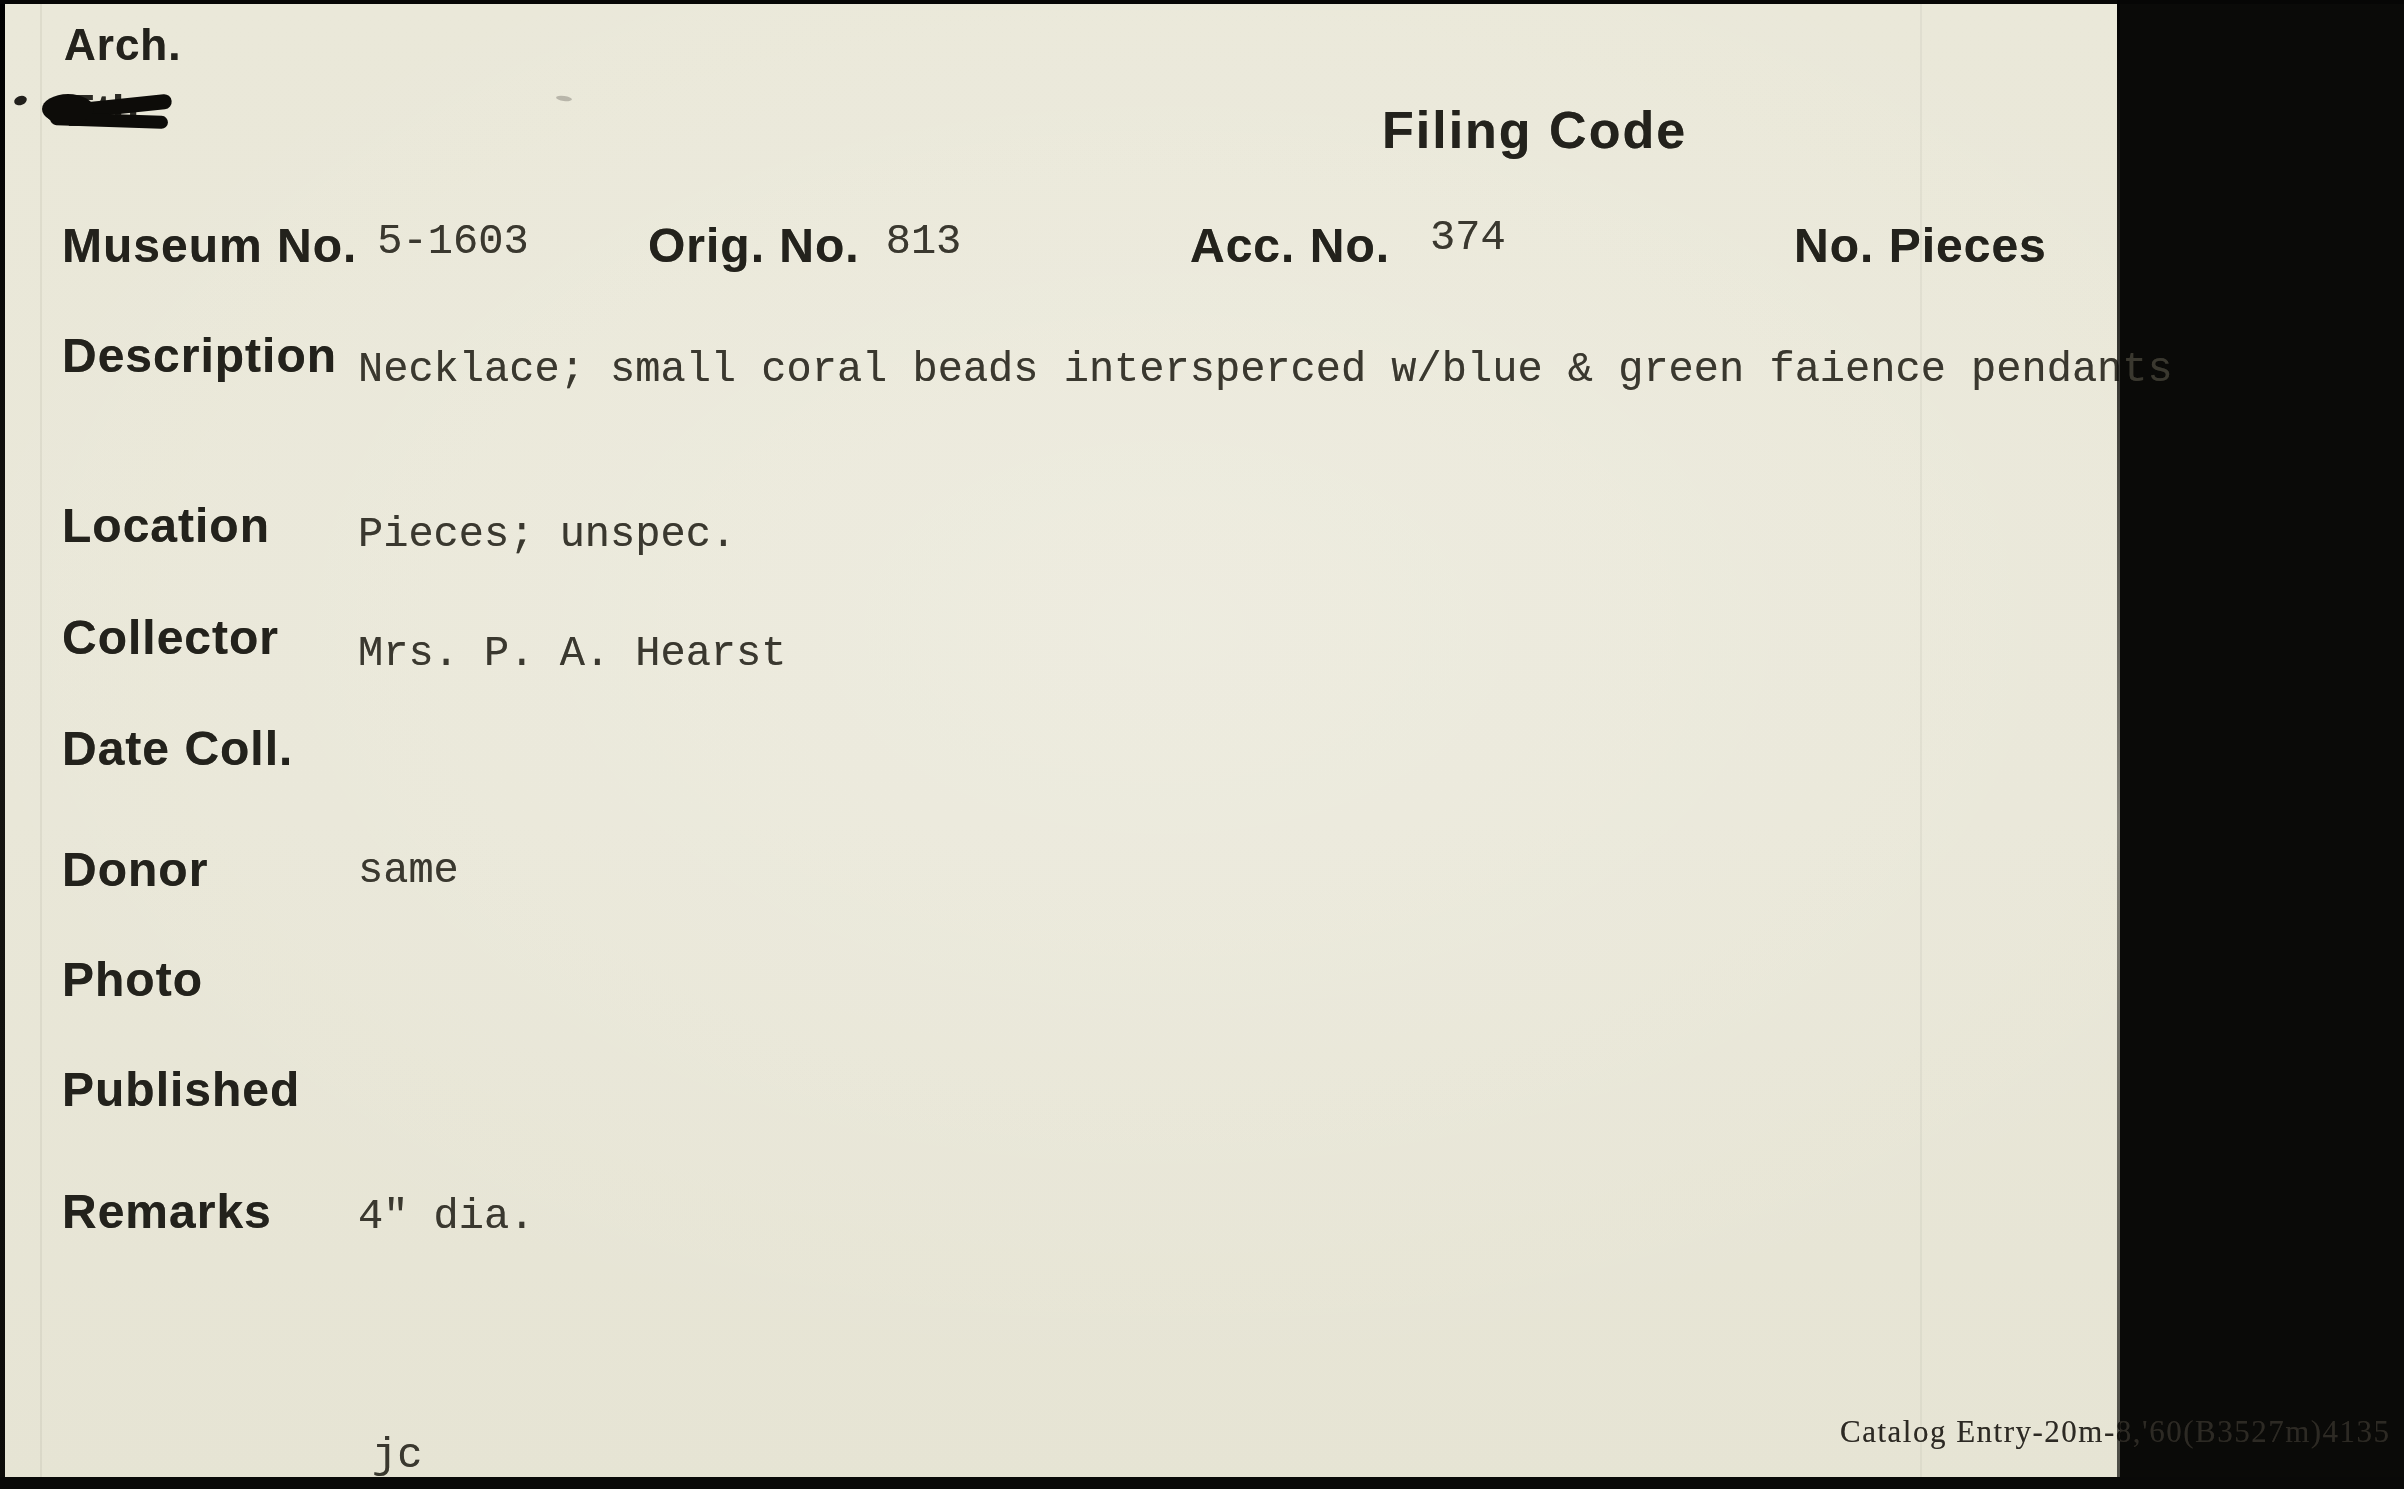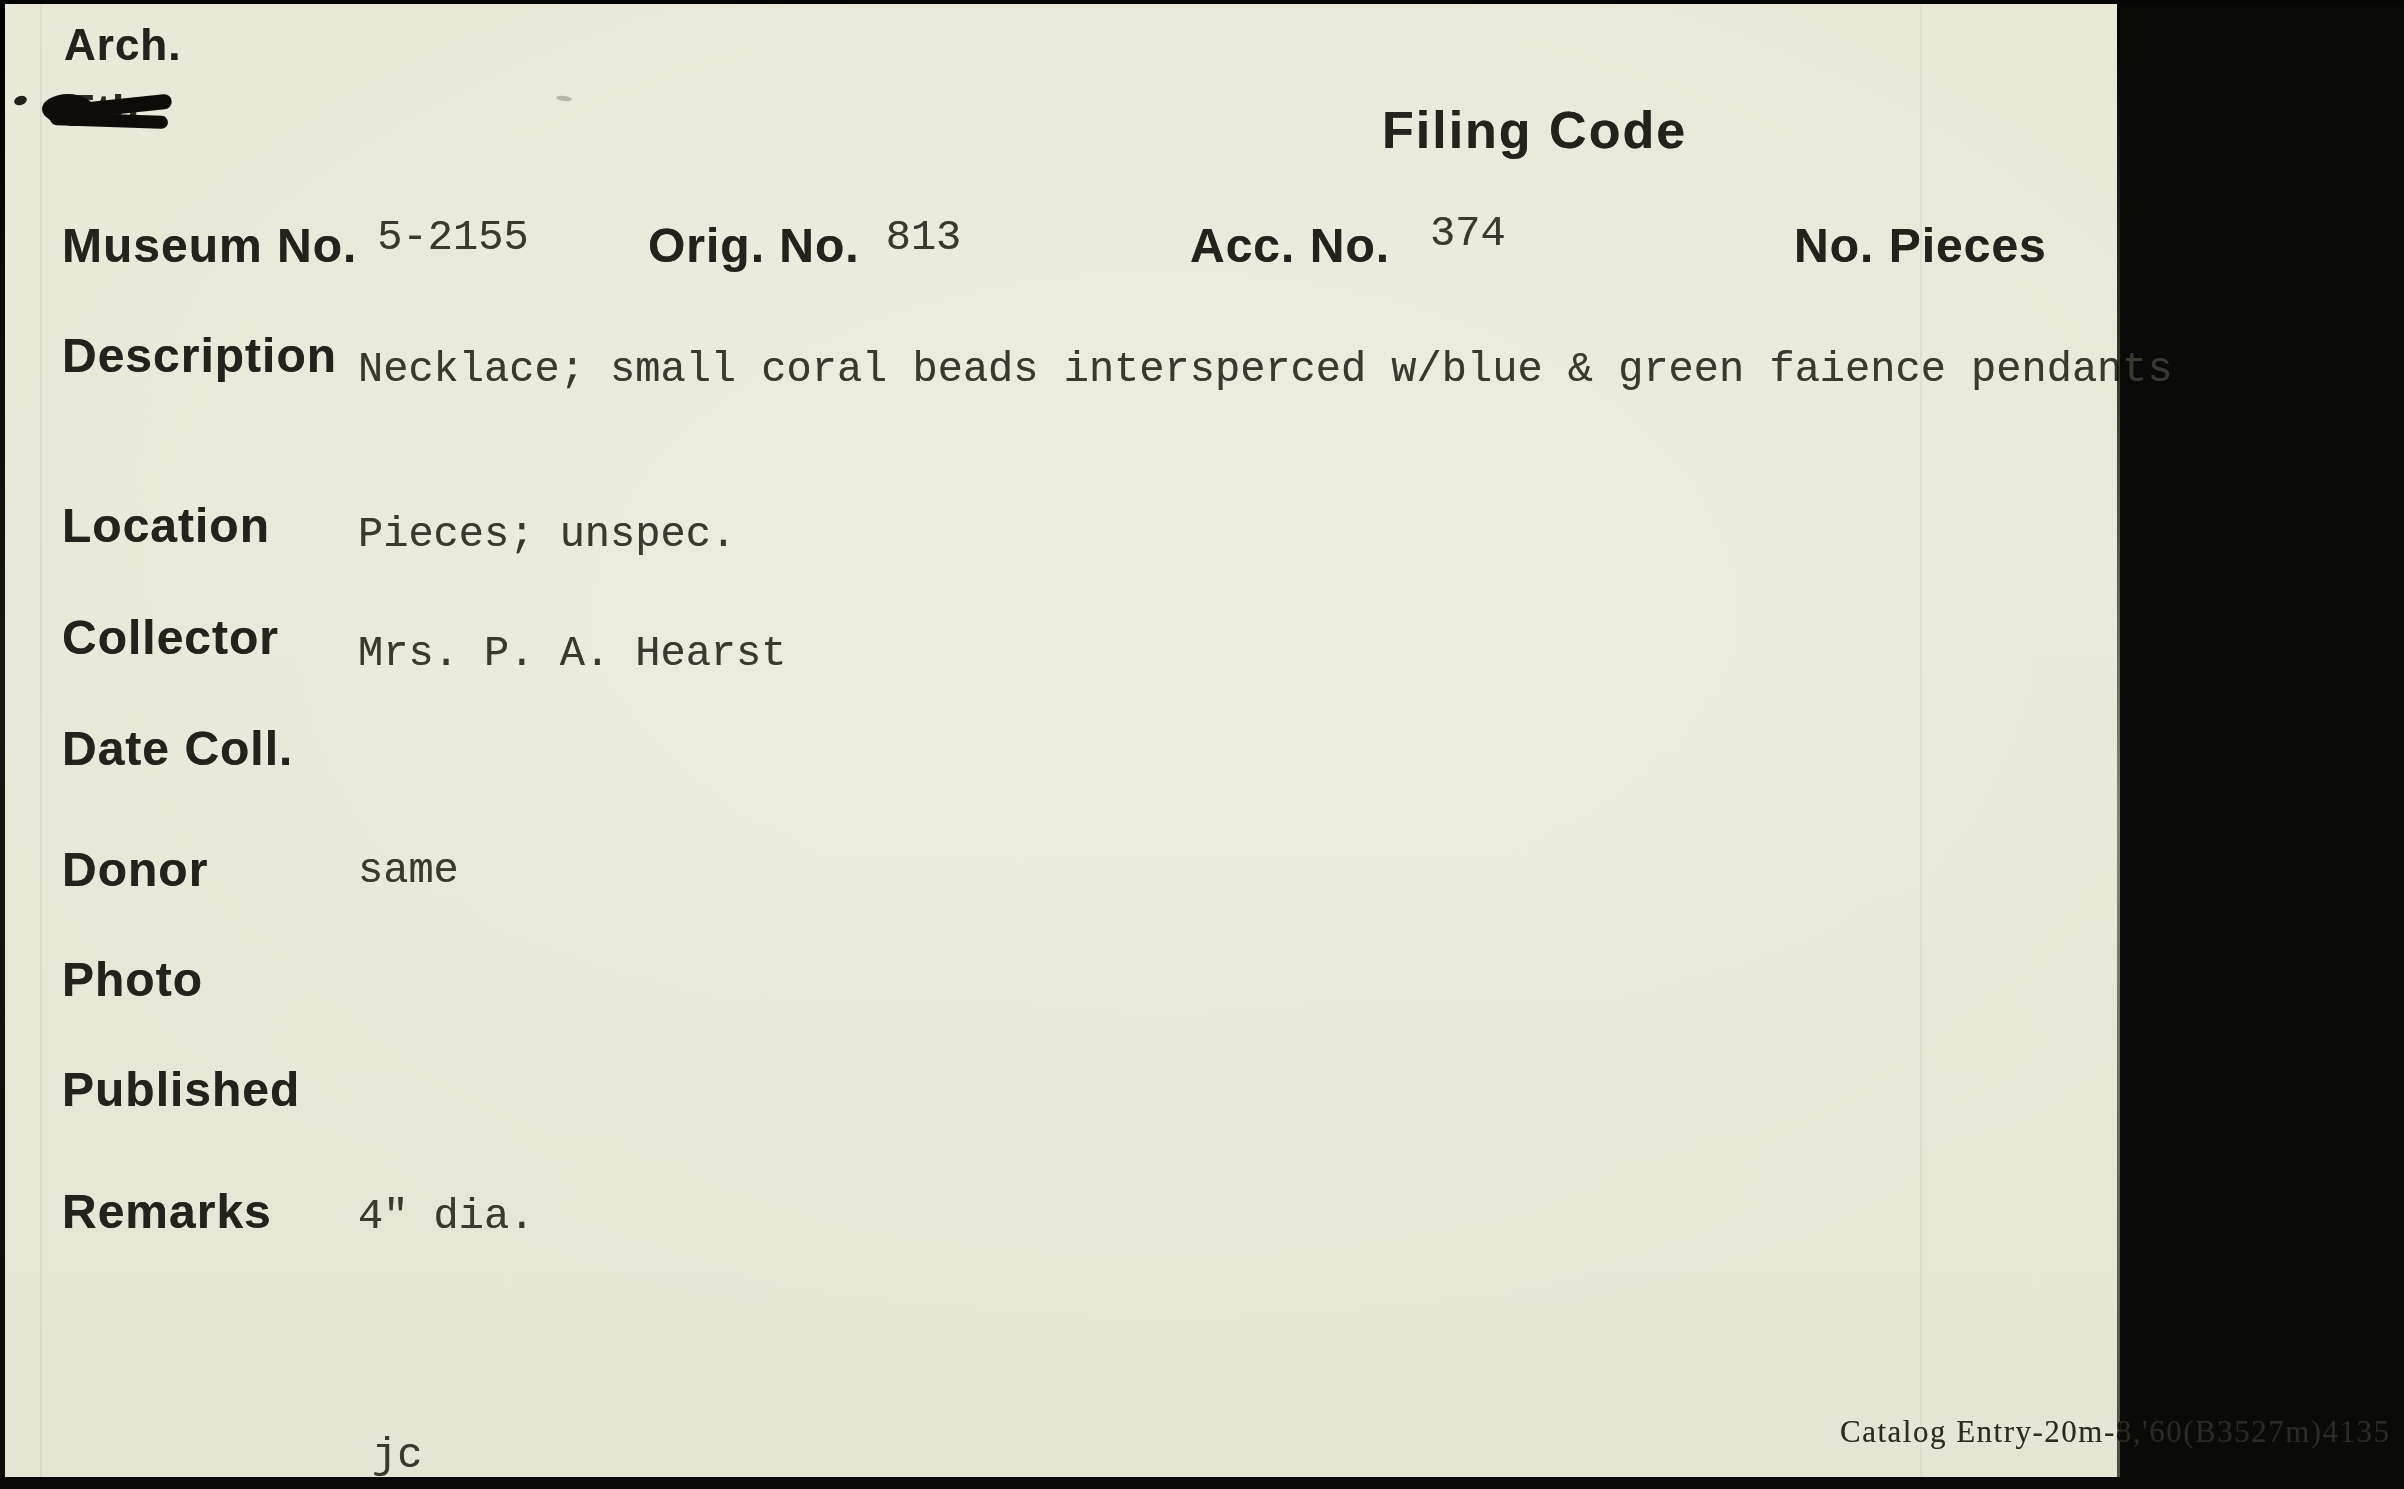--- a/index.html
+++ b/index.html
@@ -45,21 +45,21 @@
   .corner-arch{position:absolute;left:64px;top:20px;font-size:44px;}
   .corner-eth{position:absolute;left:66px;top:86px;font-size:44px;}
   .corner-eth .eth-text{position:relative;z-index:1;color:#2b2a24;}
   .smear{position:absolute;background:#0d0c09;z-index:2;border-radius:9px;}
   .smear.m1{left:-20px;top:14px;width:126px;height:15px;transform:rotate(-6deg);}
   .smear.m2{left:-16px;top:28px;width:118px;height:13px;transform:rotate(2deg);}
   .smear.m3{left:-24px;top:8px;width:52px;height:30px;border-radius:50%;}
 
   .filing-code{position:absolute;left:1382px;top:100px;font-size:52px;letter-spacing:2px;}
 
-  .header-row .hpair{position:absolute;top:218px;display:flex;align-items:flex-start;}
+  .header-row .hpair{position:absolute;top:218px;display:flex;align-items:center;}
   .hpair .hlabel{font-size:48px;}
   .hpair .hvalue{position:relative;top:-4px;}
   .hpair.p1{left:62px;gap:20px;}
   .hpair.p2{left:648px;gap:26px;}
   .hpair.p3{left:1190px;gap:40px;}
   .hpair.p3 .hvalue{top:-8px;}
   .hpair.p4{left:1794px;}
 
   .frow{position:absolute;left:62px;display:flex;align-items:flex-start;width:2300px;}
   .frow .flabel{flex:0 0 296px;font-size:48px;}
@@ -98,21 +98,21 @@
     <span class="smear m1"></span>
     <span class="smear m2"></span>
     <span class="smear m3"></span>
   </div>
 
   <div class="plabel filing-code">Filing Code</div>
 
   <div class="header-row">
     <div class="hpair p1">
       <span class="plabel hlabel">Museum No.</span>
-      <span class="typed hvalue">5-2155</span>
+      <span class="typed hvalue">5-1603</span>
     </div>
     <div class="hpair p2">
       <span class="plabel hlabel">Orig. No.</span>
       <span class="typed hvalue">813</span>
     </div>
     <div class="hpair p3">
       <span class="plabel hlabel">Acc. No.</span>
       <span class="typed hvalue">374</span>
     </div>
     <div class="hpair p4">

